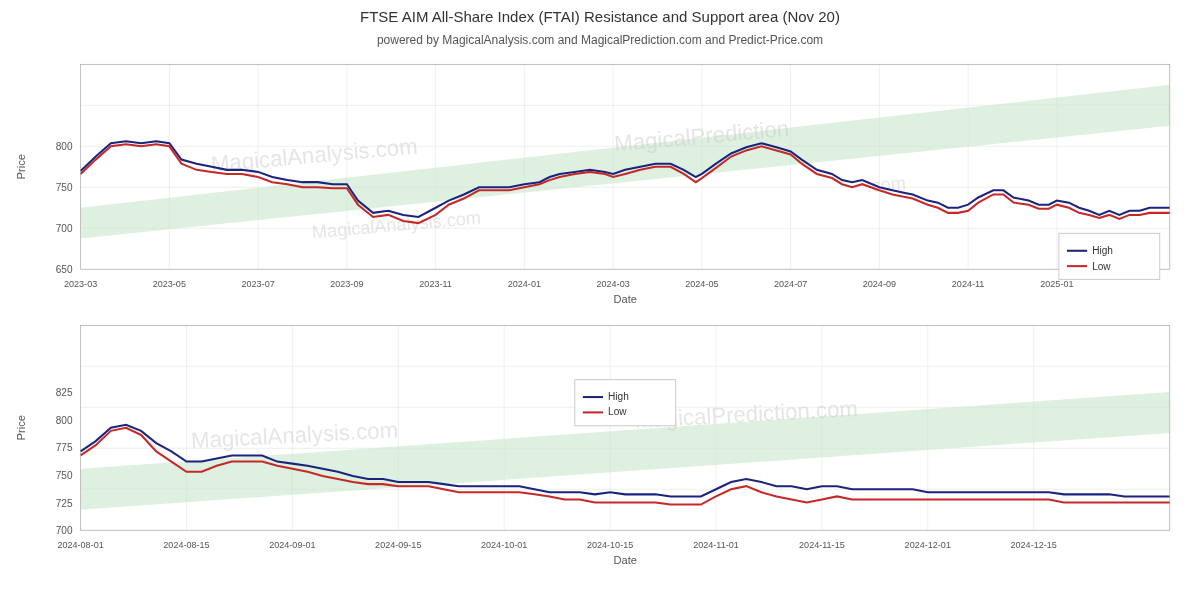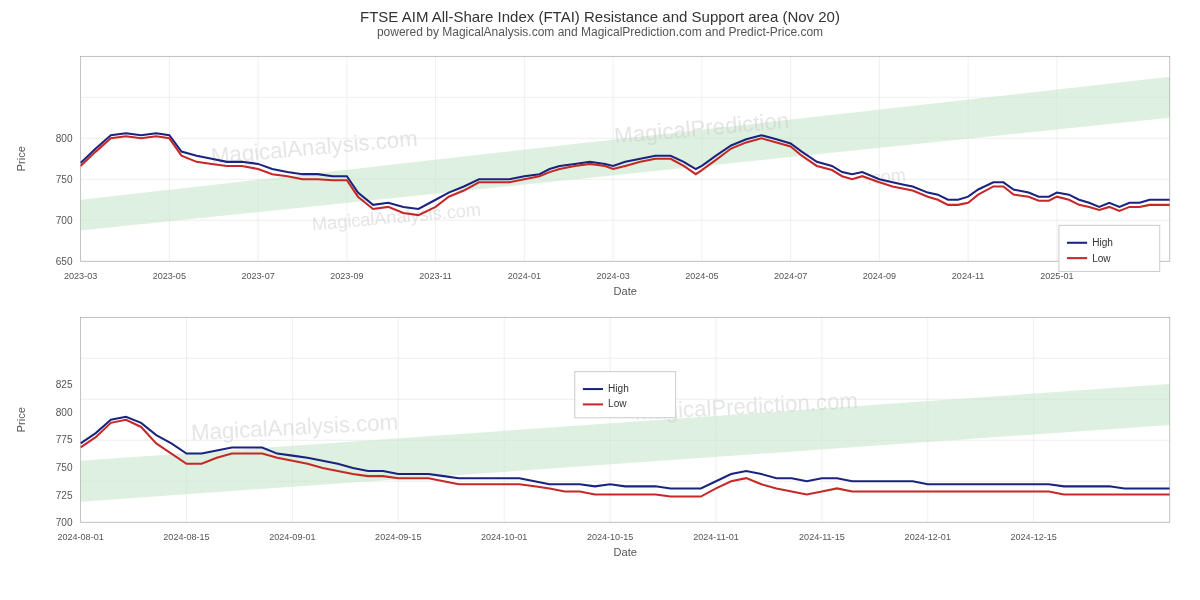--- a/index.html
+++ b/index.html
@@ -22,21 +22,21 @@
       padding: 8px 0 2px 0;
     }
     .title {
       font-size: 15px;
       color: #333;
       font-weight: normal;
     }
     .subtitle {
       font-size: 12px;
       color: #555;
-      margin-top: 0;
+      margin-top: 8px;
     }
     .charts-container {
       display: flex;
       flex-direction: column;
       flex: 1;
       padding: 0 10px 5px 10px;
     }
     .chart-wrapper {
       position: relative;
       flex: 1;

